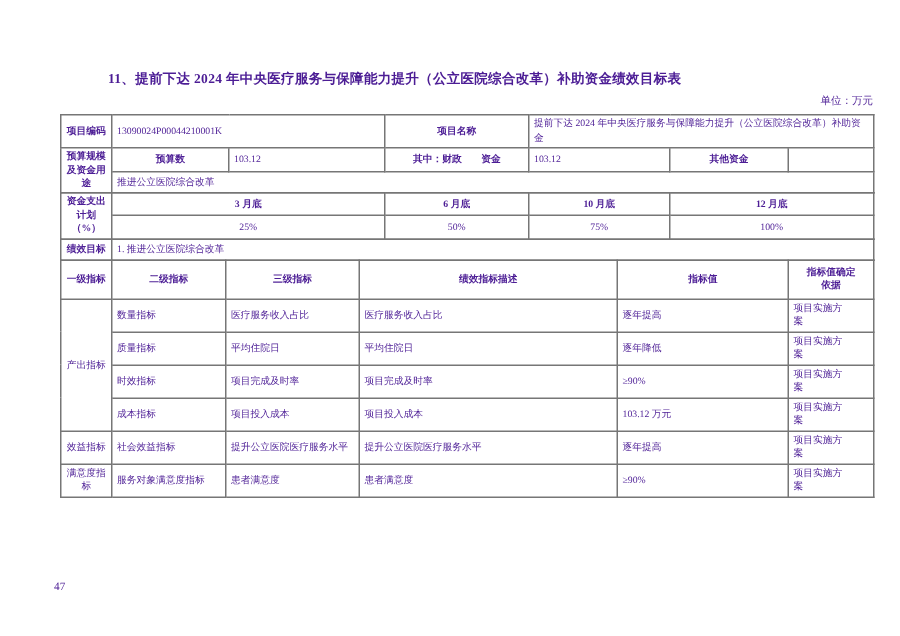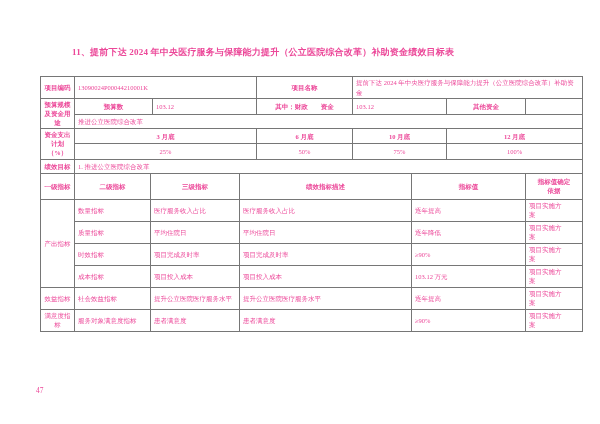--- a/index.html
+++ b/index.html
@@ -2,21 +2,21 @@
 <html><head>
 <meta charset="utf-8">
 <style>
   * { margin: 0; padding: 0; box-sizing: border-box; }
   html, body { background: #e8e8e8; }
   .page {
     width: 600px; height: 424px;
     background: #fff;
     position: relative;
     font-family: "Liberation Serif", "DejaVu Serif", serif;
-    color: #ec4899;
+    color: #4c1d95;
     overflow: hidden;
     box-shadow: 0 0 3px rgba(0,0,0,.25);
   }
   .doc-title {
     position: absolute; top: 46px; left: 72px; right: 20px;
     font-size: 9px; font-weight: bold; letter-spacing: .2px;
     white-space: nowrap;
   }
   .unit-label {
     position: absolute; top: 62px; left: 40px; width: 542px;
@@ -49,20 +49,21 @@
     position: absolute; top: 386px; left: 36px;
     font-size: 7.5px;
   }
 </style>
 </head>
 <body>
 
 <div class="page">
 
   <div class="doc-title">11、提前下达 2024 年中央医疗服务与保障能力提升（公立医院综合改革）补助资金绩效目标表</div>
+  <div class="unit-label">单位：万元</div>
 
   <div class="tables">
 
     <table class="tbl t1">
       <colgroup>
         <col style="width:34px">
           <col style="width:78px">
           <col style="width:104px">
         <col style="width:96px">
           <col style="width:94px">

